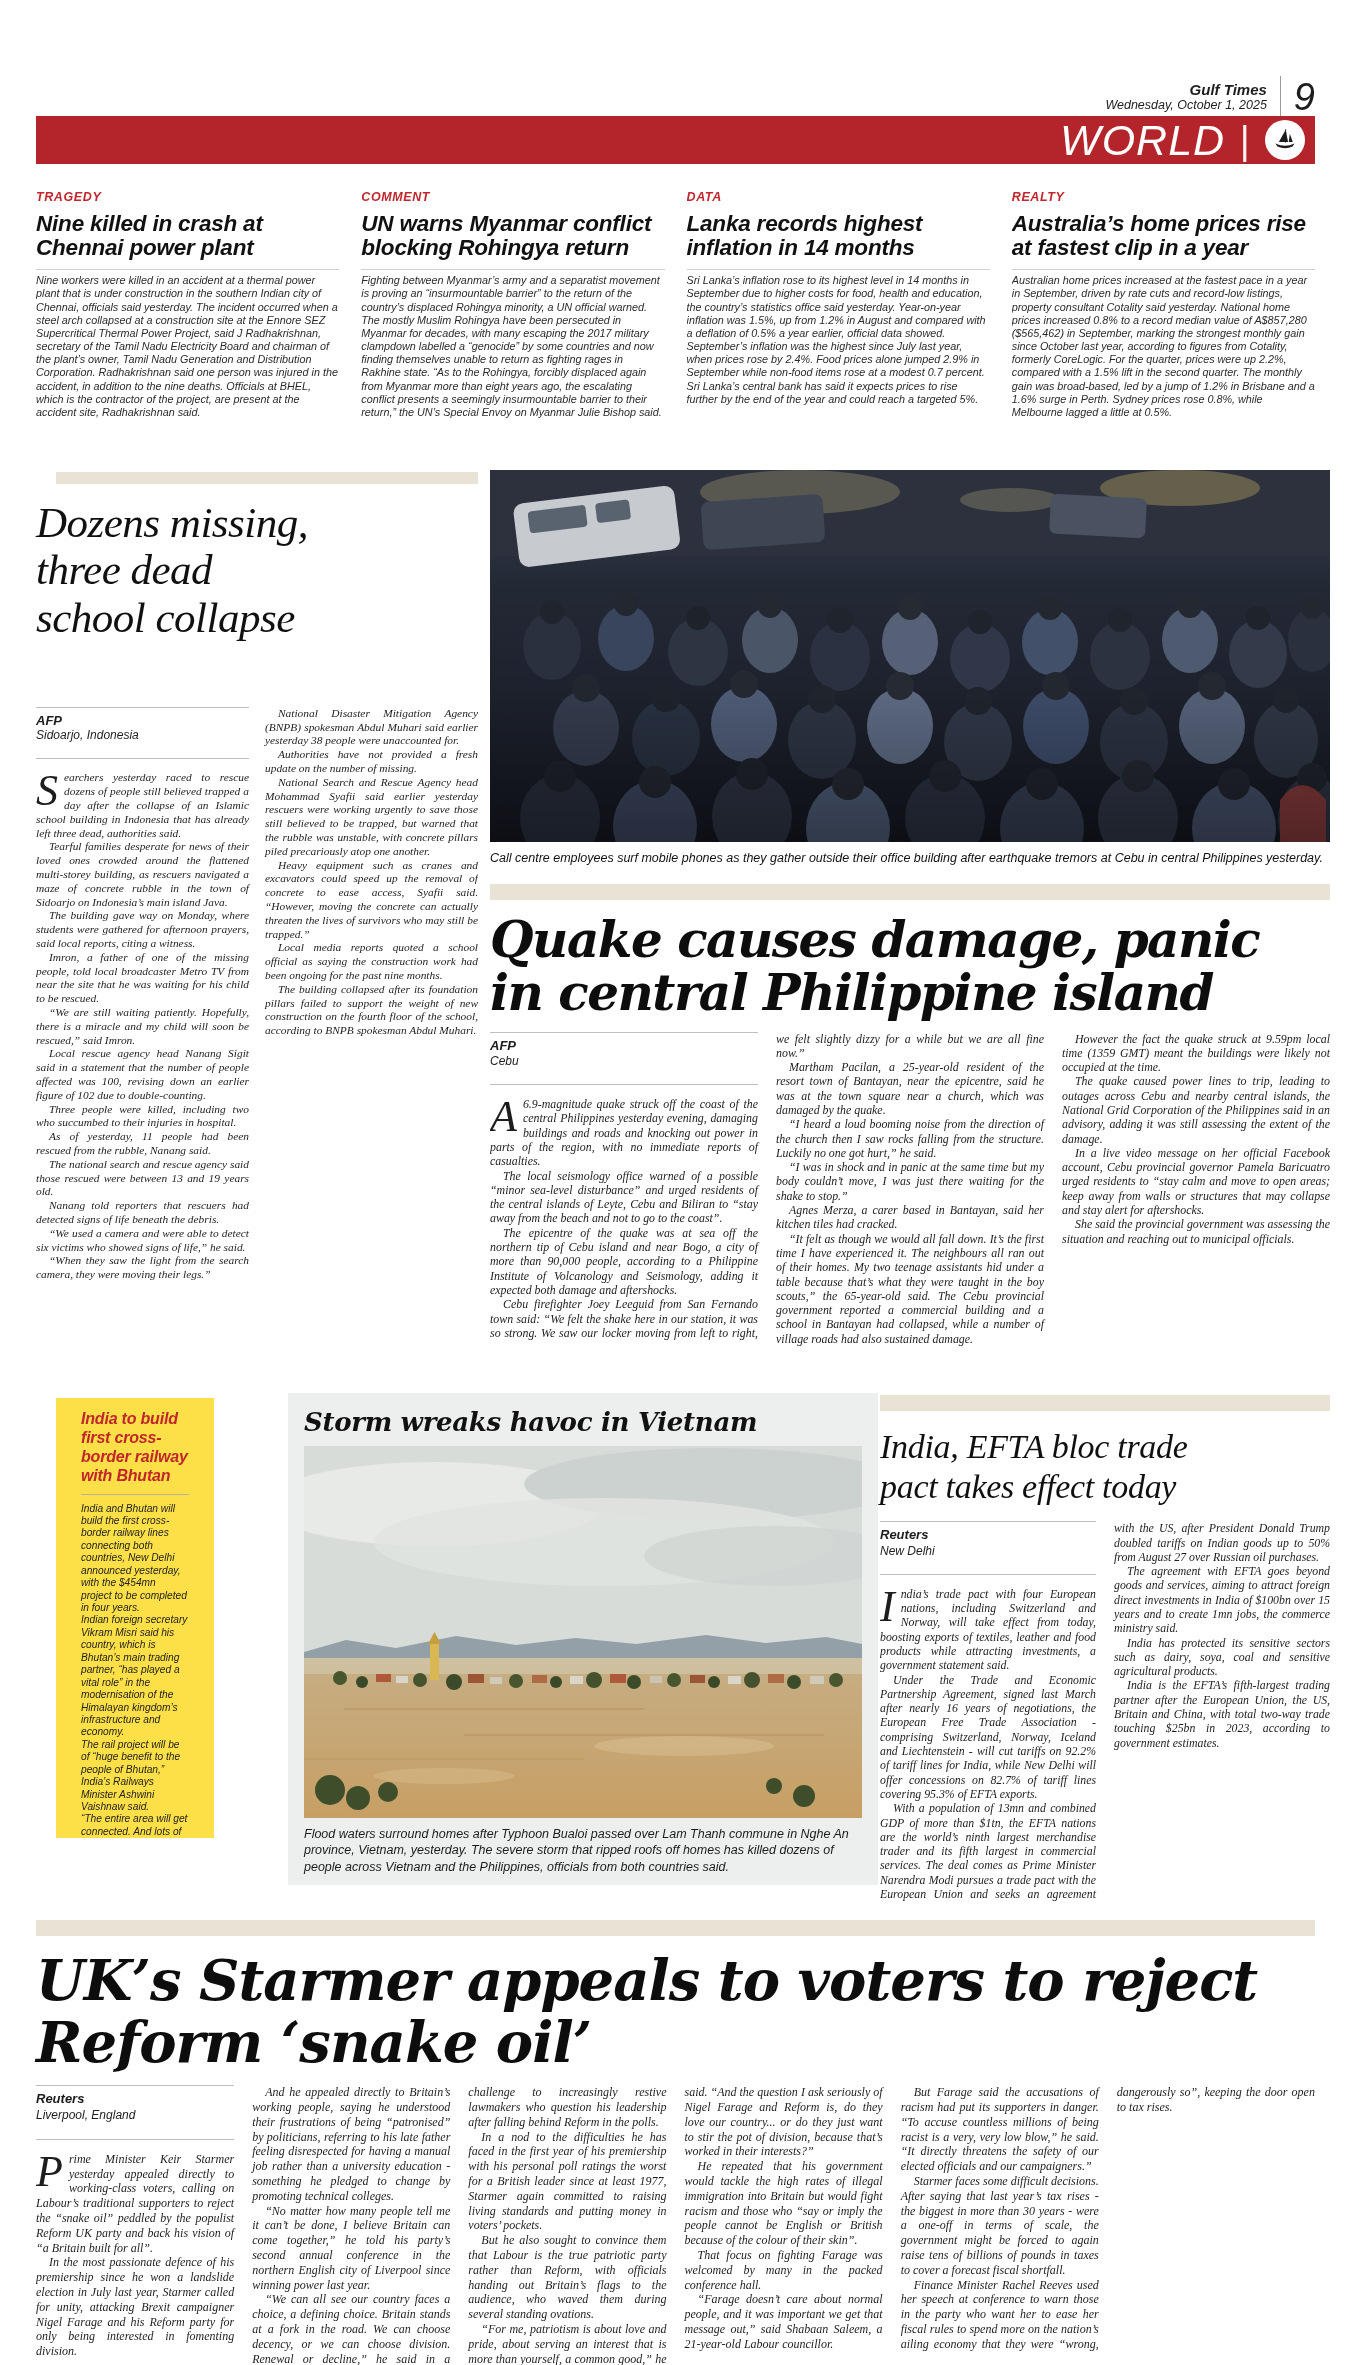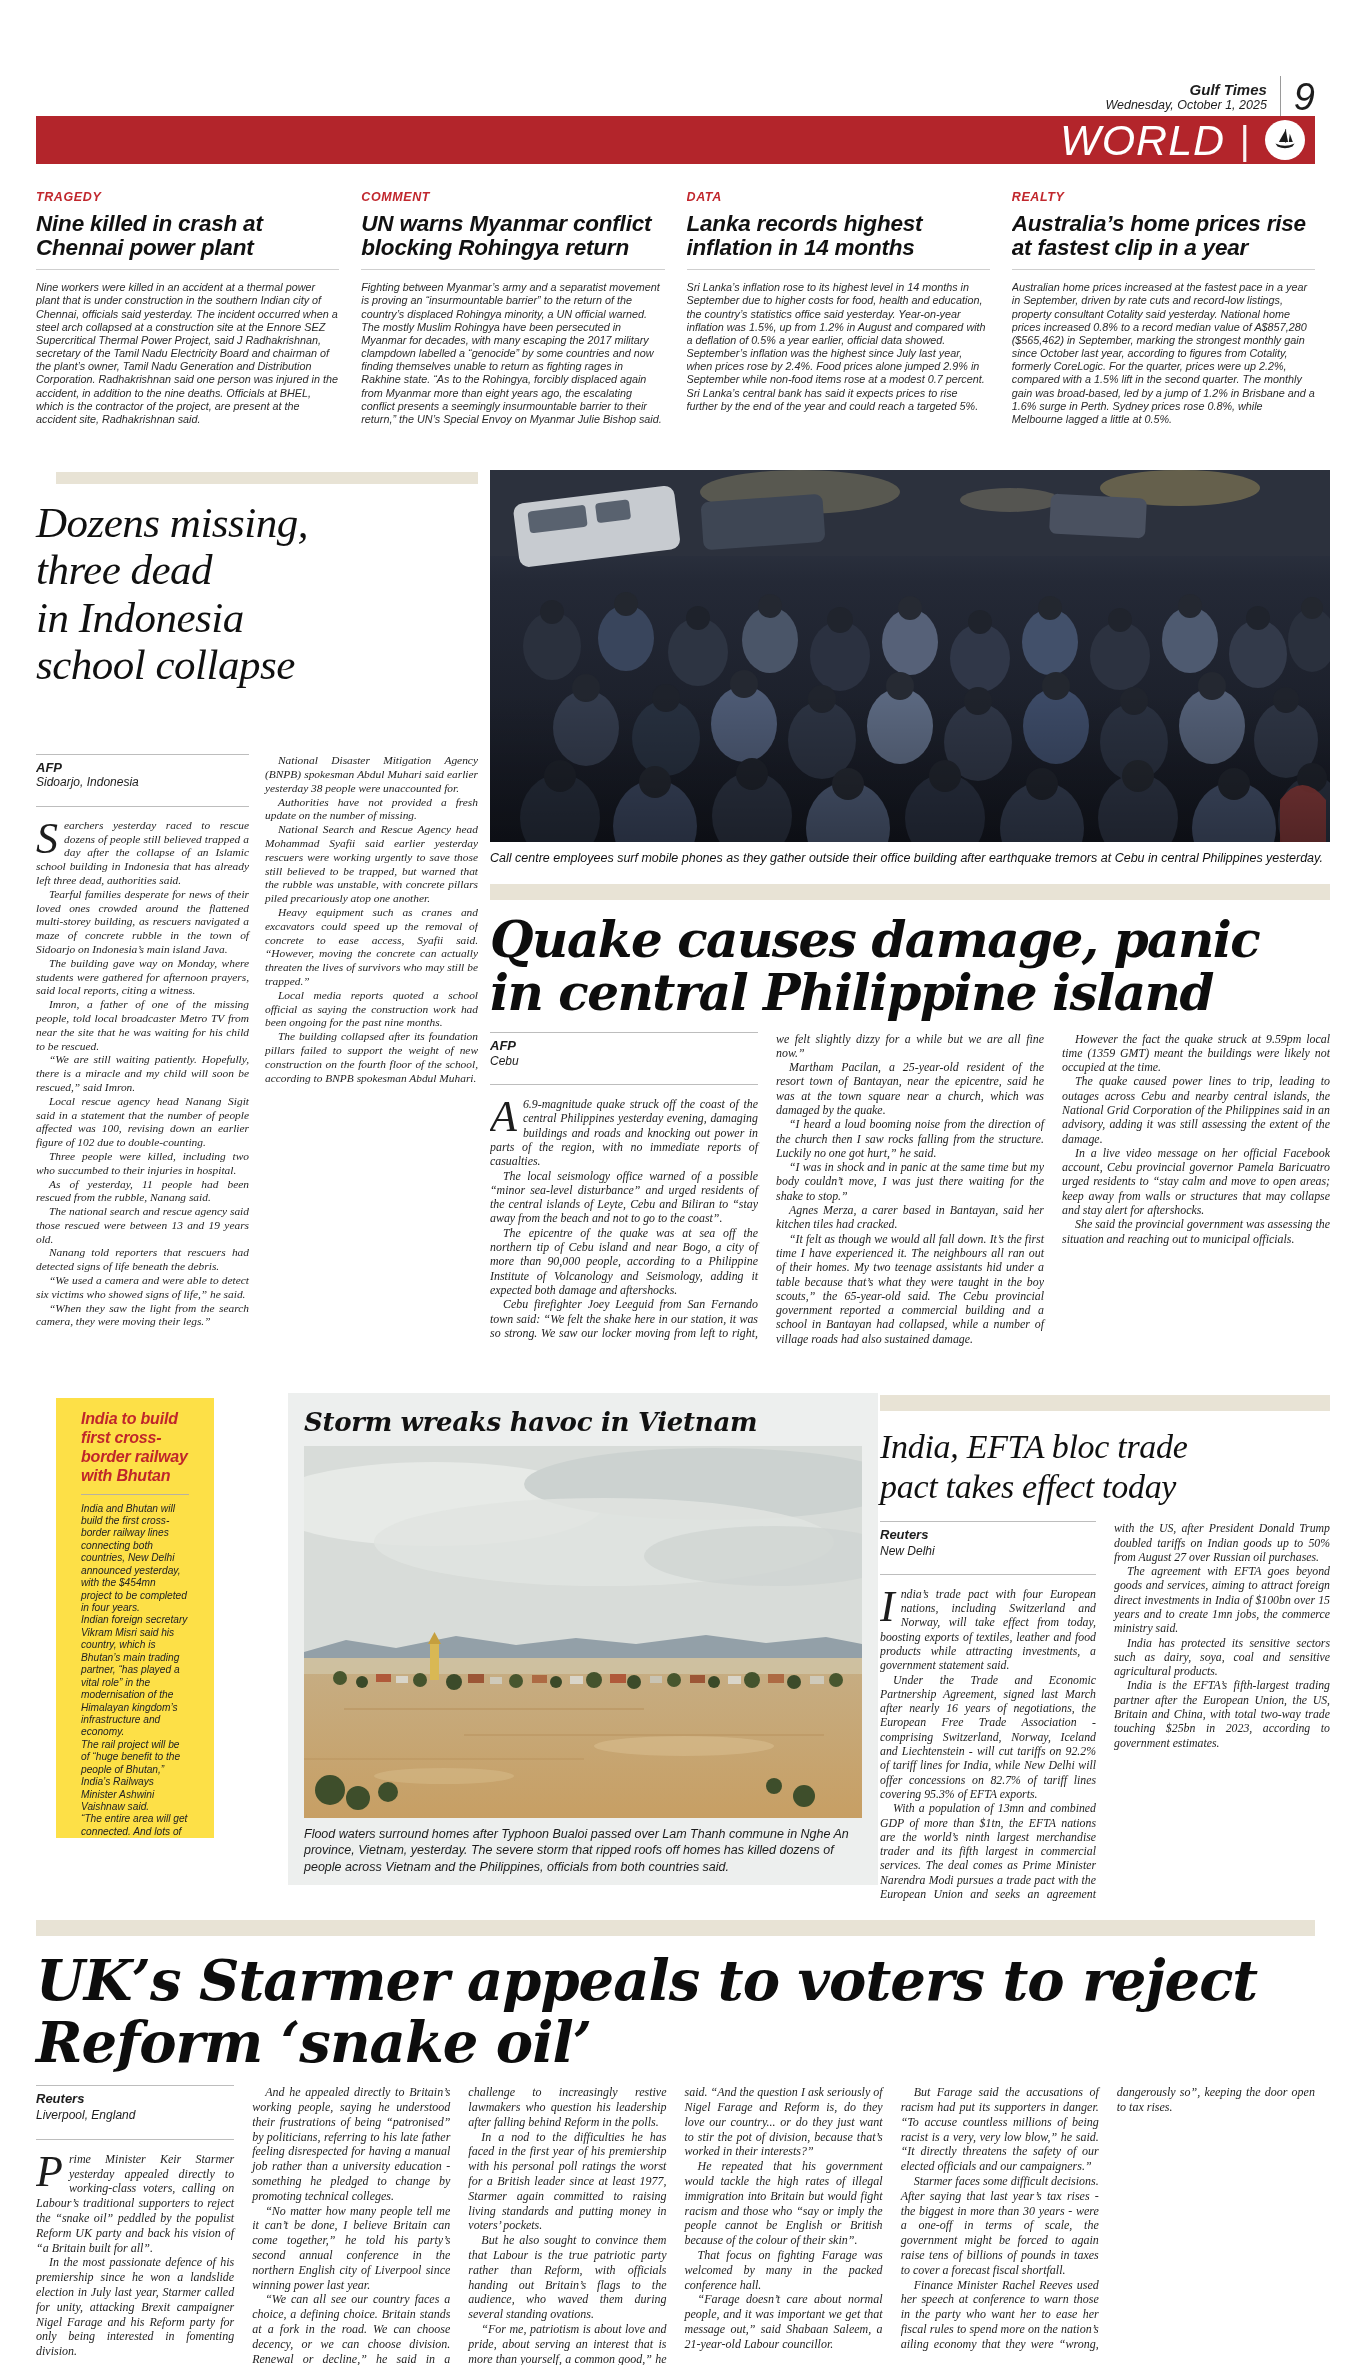--- a/index.html
+++ b/index.html
@@ -22,21 +22,21 @@
   .banner-logo{width:40px;height:40px;border-radius:50%;background:#fff;display:flex;align-items:center;justify-content:center;}
   .banner-logo svg{width:30px;height:30px;}
 
   
   .briefs{position:absolute;top:190px;left:36px;width:1279px;height:278px;
           display:grid;grid-template-columns:repeat(4,1fr);column-gap:22px;overflow:hidden;}
   .brief{overflow:hidden;}
   .kicker{color:#c1272d;font-weight:bold;font-size:12.5px;letter-spacing:.6px;}
   .brief h2{font-size:22.5px;line-height:1.05;font-weight:bold;color:#111;margin-top:8px;letter-spacing:-.2px;}
   .brief .rule{border-top:1px solid #cfcfcf;margin-top:10px;}
-  .brief .b-body{margin-top:11px;font-size:10.8px;line-height:1.22;color:#2b2b2b;}
+  .brief .b-body{margin-top:4px;font-size:10.8px;line-height:1.22;color:#2b2b2b;}
 
   
   .byline{border-top:1px solid #bdbdbd;border-bottom:1px solid #bdbdbd;padding:6px 0 16px;
           margin-bottom:12px;font-family:"Liberation Sans",sans-serif;break-inside:avoid;}
   .byline .agency{font-weight:bold;font-size:13px;}
   .byline .place{font-size:12px;margin-top:1px;}
 
   
   .artbody{font-family:"Liberation Serif",serif;text-align:justify;overflow:hidden;column-fill:auto;}
   .artbody p{margin:0;text-indent:13px;}
@@ -143,21 +143,20 @@
       <div class="rule"></div>
       <div class="b-body">Australian home prices increased at the fastest pace in a year in September, driven by rate cuts and record-low listings, property consultant Cotality said yesterday. National home prices increased 0.8% to a record median value of A$857,280 ($565,462) in September, marking the strongest monthly gain since October last year, according to figures from Cotality, formerly CoreLogic. For the quarter, prices were up 2.2%, compared with a 1.5% lift in the second quarter. The monthly gain was broad-based, led by a jump of 1.2% in Brisbane and a 1.6% surge in Perth. Sydney prices rose 0.8%, while Melbourne lagged a little at 0.5%.</div>
     </article>
   </section>
 
   <article class="indonesia">
     <div class="beige-tab"></div>
     <h1 class="ind-headline">
         <div>Dozens missing,</div>
         <div>three dead</div>
-        <div>in Indonesia</div>
         <div>school collapse</div>
       </h1>
     <div class="artbody ind-cols">
       <div class="byline">
         <div class="agency">AFP</div>
         <div class="place">Sidoarjo, Indonesia</div>
       </div>
       <p class="lead"><span class="dropcap">S</span><span>earchers yesterday raced to rescue dozens of people still believed trapped a day after the collapse of an Islamic school building in Indonesia that has already left three dead, authorities said.</span></p>
       <div>
           <p>Tearful families desperate for news of their loved ones crowded around the flattened multi-storey building, as rescuers navigated a maze of concrete rubble in the town of Sidoarjo on Indonesia’s main island Java.</p>

